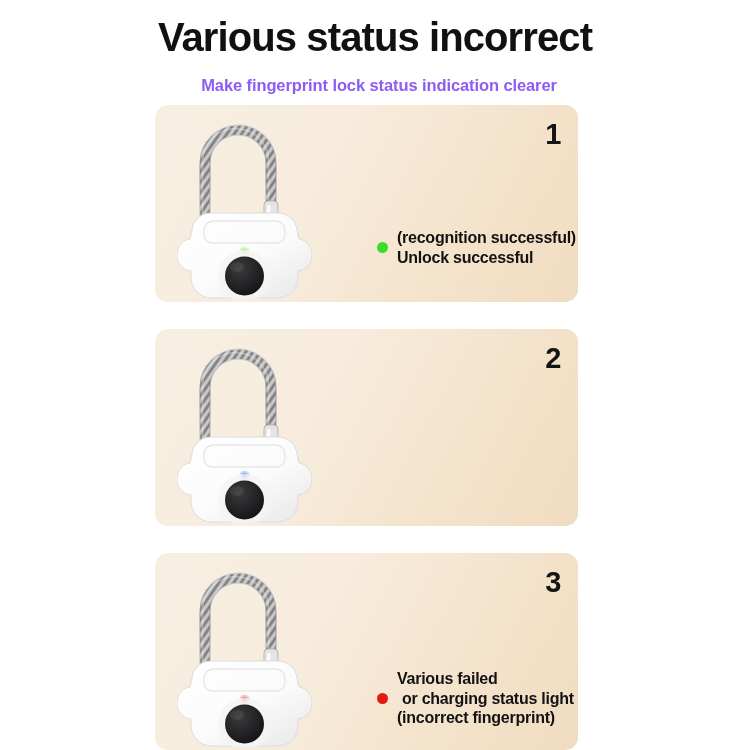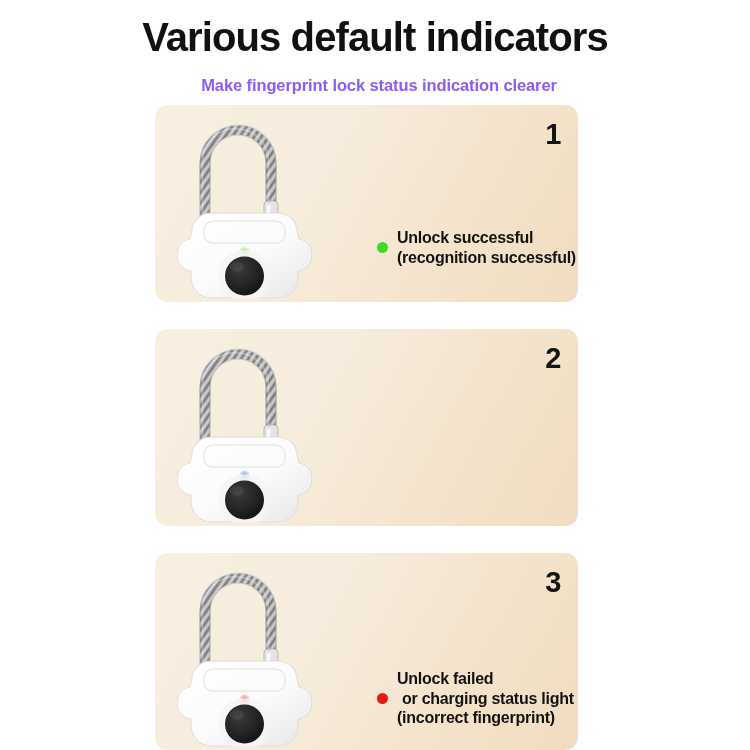--- a/index.html
+++ b/index.html
@@ -97,21 +97,21 @@
     color: #121212;
     line-height: 1.22;
     letter-spacing: -0.25px;
   }
   .status-text .ln { display: block; }
   .status-text .ln.indent { padding-left: 5px; }
 </style>
 </head>
 <body>
 
-<div id="page-title">Various default indicators</div>
+<div id="page-title">Various status incorrect</div>
 <div id="page-subtitle">Make fingerprint lock status indication clearer</div>
 
 <div class="card" id="card-1">
 
   <div class="card-number">1</div>
 
   <div class="lock">
     <svg viewBox="0 0 135 190" xmlns="http://www.w3.org/2000/svg">
       <defs>
         <linearGradient id="cableG1" x1="0" y1="0" x2="0" y2="1">
@@ -165,22 +165,22 @@
 
       <circle cx="67.5" cy="167" r="26" fill="#f4f4f4" opacity="0.9"></circle>
       <circle cx="67.5" cy="167" r="19.5" fill="url(#sensorG1)"></circle>
       <ellipse cx="60" cy="158" rx="7" ry="5" fill="#ffffff" opacity="0.07"></ellipse>
     </svg>
   </div>
 
   <div class="status" id="status-1">
     <span class="status-dot" style="background:#3ddc2a"></span>
     <span class="status-text">
+      <span class="ln">(recognition successful)</span>
       <span class="ln">Unlock successful</span>
-      <span class="ln">(recognition successful)</span>
     </span>
   </div>
 </div>
 
 <div class="card" id="card-2">
 
   <div class="card-number">2</div>
 
   <div class="lock">
     <svg viewBox="0 0 135 190" xmlns="http://www.w3.org/2000/svg">
@@ -288,18 +288,18 @@
       <circle cx="67.5" cy="143" r="5.2" fill="#e01b14" opacity="0.25"></circle>
       <circle cx="67.5" cy="167" r="26" fill="#f4f4f4" opacity="0.9"></circle>
       <circle cx="67.5" cy="167" r="19.5" fill="url(#sensorG3)"></circle>
       <ellipse cx="60" cy="158" rx="7" ry="5" fill="#ffffff" opacity="0.07"></ellipse>
     </svg>
   </div>
 
   <div class="status" id="status-3">
     <span class="status-dot" style="background:#e01b14"></span>
     <span class="status-text">
-      <span class="ln">Unlock failed</span>
+      <span class="ln">Various failed</span>
       <span class="ln indent">or charging status light</span>
       <span class="ln">(incorrect fingerprint)</span>
     </span>
   </div>
 </div>
 
 </body></html>

